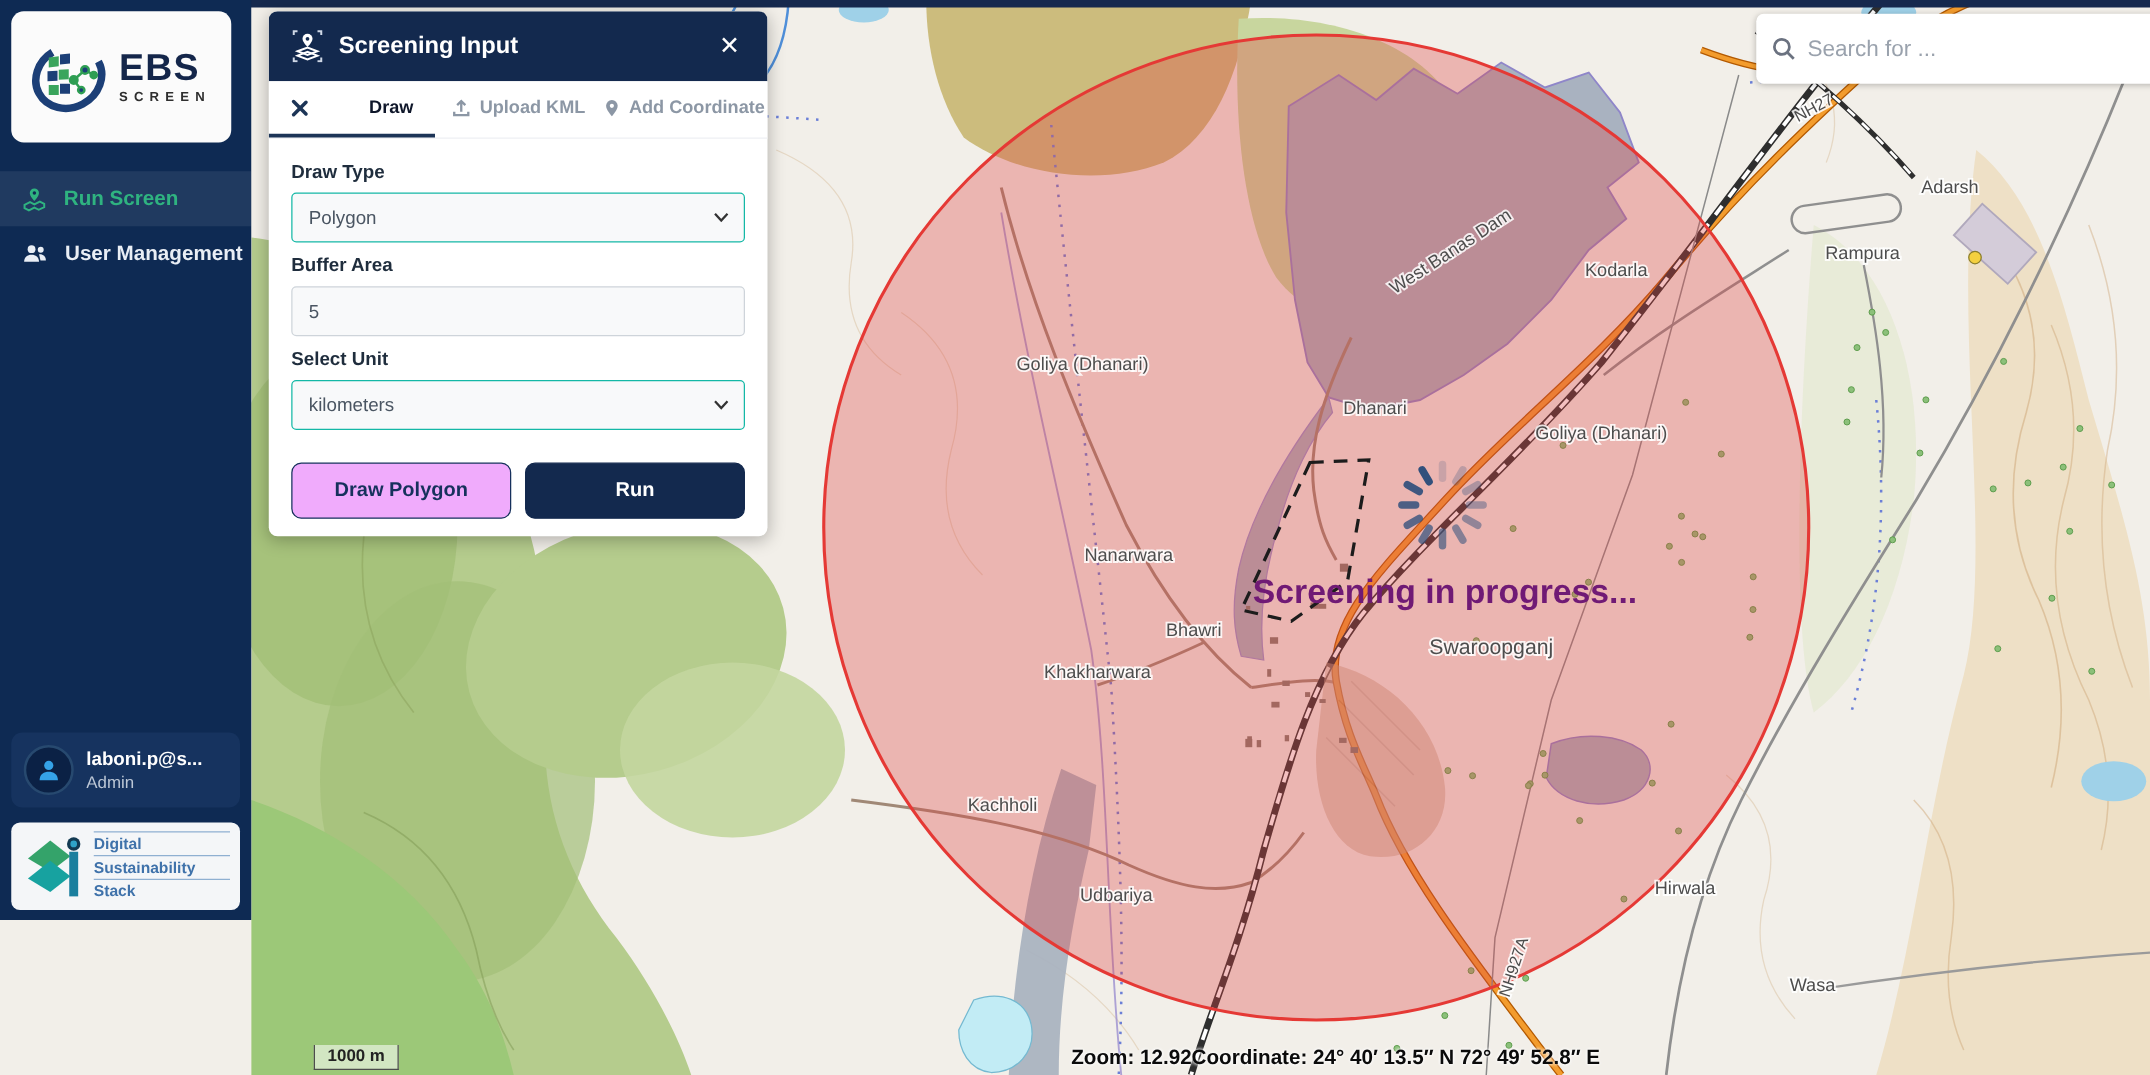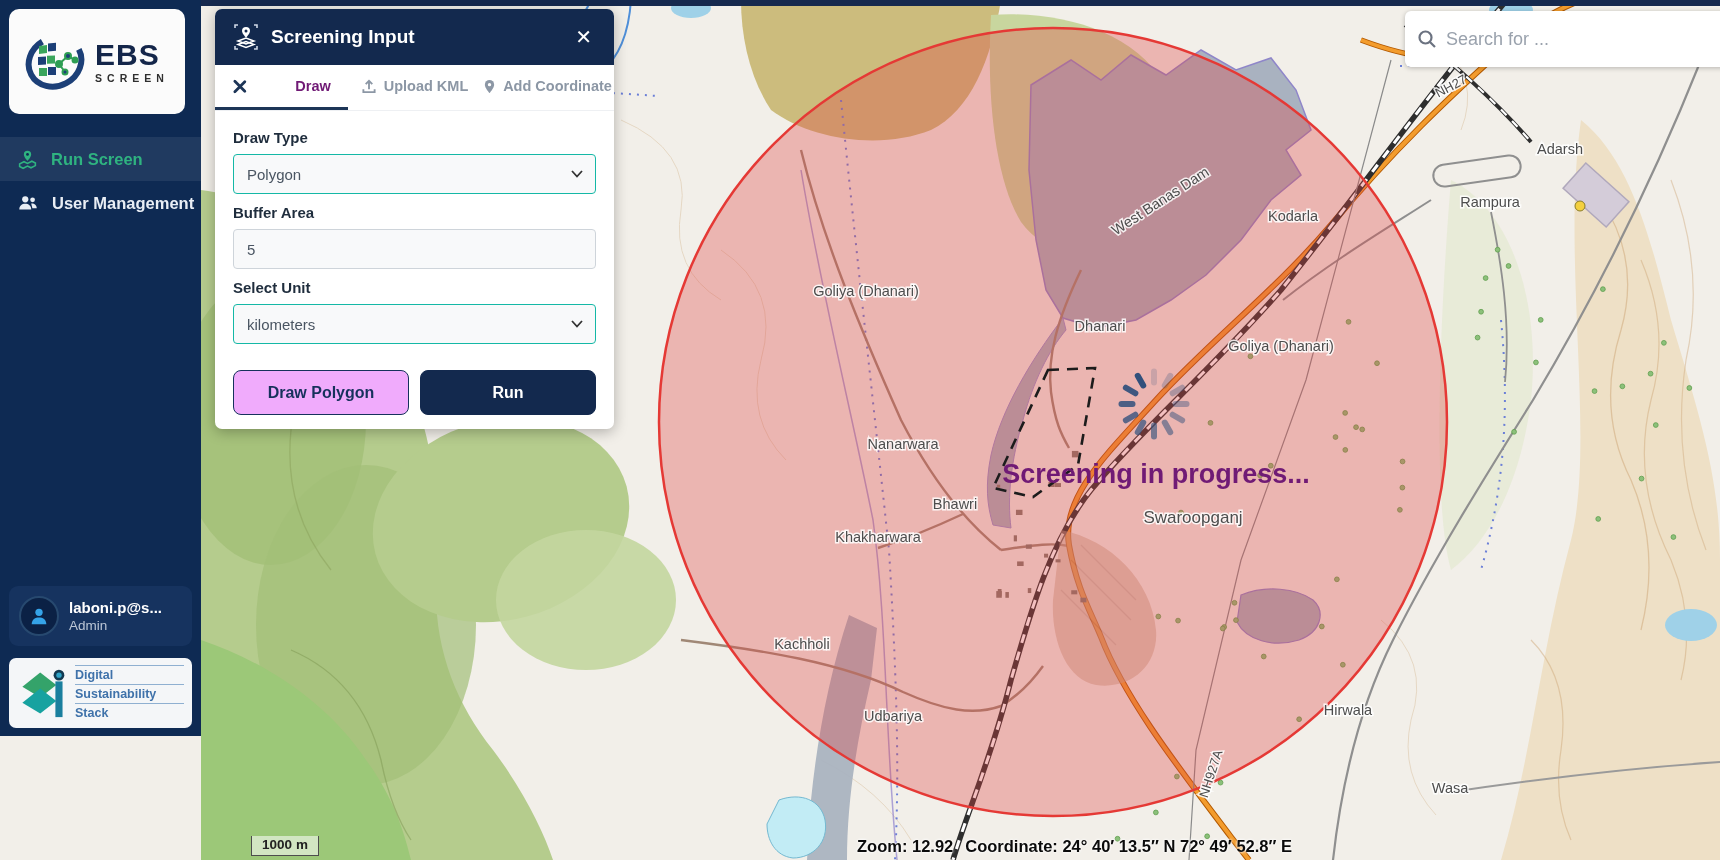--- a/index.html
+++ b/index.html
@@ -42,36 +42,36 @@
 
   
   .spinner { position:absolute; left:953px; top:404px; width:84px; height:84px; transform:translate(-50%,-50%); z-index:4;}
   .spinner .bar { position:absolute; left:50%; top:50%; width:6px; height:17px; border-radius:3px; background:#31507c; }
   .progress-text { position:absolute; left:955px; top:474px; transform:translate(-50%,-50%); z-index:4;
     font-size:27px; font-weight:700; color:#701a75; white-space:nowrap; }
 
   
   .status-line { position:absolute; left:857px; top:837px; z-index:4; font-size:16.5px; font-weight:700;
     color:#0b0b0b; text-shadow:0 0 3px #fff, 0 0 3px #fff; white-space:nowrap; }
-  .status-line span { margin-right:12px; }
+  .status-line span { margin-right:0; }
   .scale-bar { position:absolute; left:222px; top:836px; width:68px; height:20px; z-index:4;
     background:rgba(255,255,255,0.55); border:1.5px solid #4d4d4d; border-top:none;
     font-size:13.5px; font-weight:700; color:#222; text-align:center; line-height:17px;margin-left:29px; }
 
   
   .panel { position:absolute; left:215px; top:9px; width:399px; background:#ffffff; border-radius:7px;
     box-shadow:0 3px 14px rgba(0,0,0,0.28); z-index:20; overflow:hidden; }
   .panel-header { height:56px; background:#13294e; display:flex; align-items:center; padding:0 18px; }
   .panel-title { color:#fff; font-size:19px; font-weight:700; margin-left:12px; }
   .panel-close { margin-left:auto; background:none; border:none; color:#fff; font-size:20px; cursor:pointer;
     line-height:20px; padding:2px 4px; }
   .tabs { display:flex; border-bottom:1px solid #eef0f3; background:#fff; }
   .tab { flex:1; height:45px; display:flex; align-items:center; justify-content:center; gap:7px;
     font-size:14.5px; font-weight:700; color:#8c97a5; cursor:pointer; border-bottom:3px solid transparent; }
-  .tab.active { color:#701a75; border-bottom-color:#1d3557;gap:48px; }
+  .tab.active { color:#0f172a; border-bottom-color:#1d3557;gap:48px; }
   .panel-body { padding:16px 18px 14px 18px; }
   .field-label { font-size:15px; font-weight:700; color:#1f2d3d; margin:10px 0 8px 0; }
   .field-label:first-child { margin-top:2px; }
   .select-box { position:relative; height:40px; background:#f8f9fa; border:1px solid #14b8a6; border-radius:4px;
     display:flex; align-items:center; padding:0 34px 0 13px; font-size:15px; color:#4a5562; cursor:pointer; }
   .select-box .chev { position:absolute; right:12px; top:50%; transform:translateY(-50%); }
   .text-input { width:100%; height:40px; background:#f8f9fa; border:1px solid #ced4da; border-radius:4px;
     padding:0 13px; font-size:15px; color:#4a5562; font-family:"Liberation Sans",sans-serif; }
   .btn-row { display:flex; gap:11px; margin-top:26px; }
   .btn { height:45px; border-radius:8px; font-size:16px; font-weight:600; cursor:pointer;

